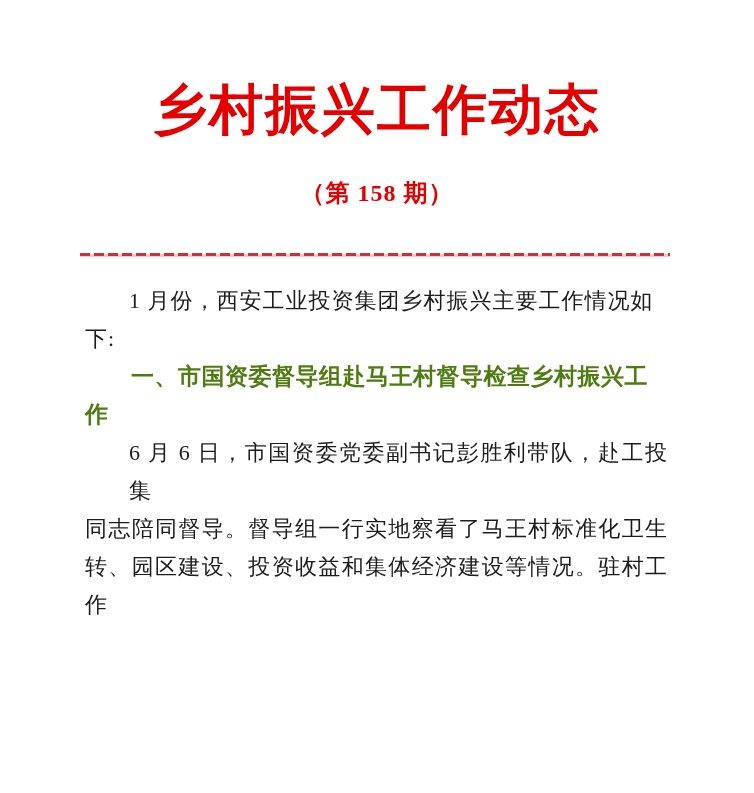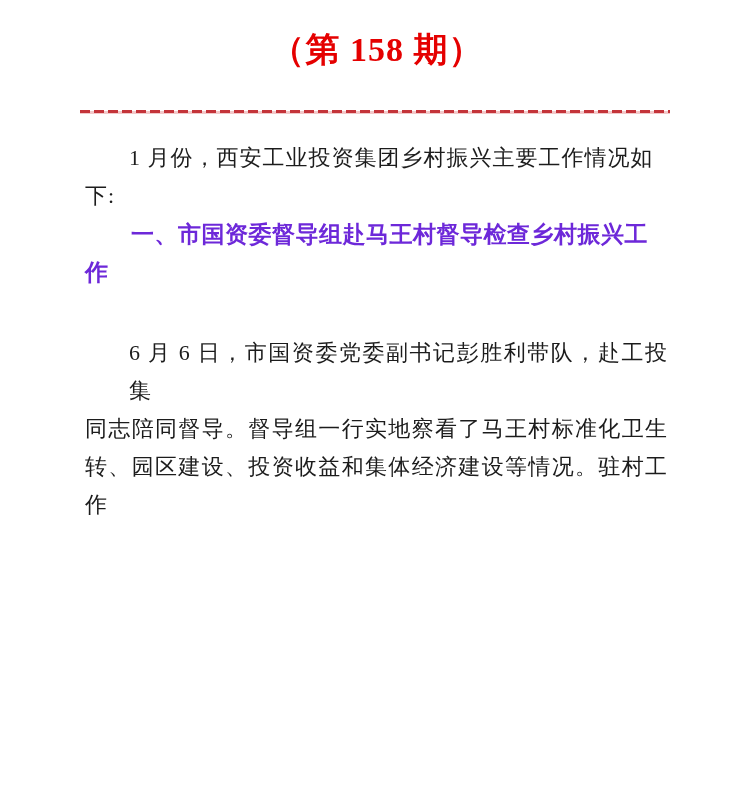--- a/index.html
+++ b/index.html
@@ -23,21 +23,21 @@
     font-size: 54px;
     line-height: 65px;
     font-weight: bold;
     color: #e50000;
     letter-spacing: 2px;
     font-family: "Liberation Serif", "DejaVu Serif", serif;
   }
   .issue {
     margin-top: 32px;
     text-align: center;
-    font-size: 34px;
+    font-size: 24px;
     line-height: 36px;
     font-weight: bold;
     color: #e50000;
     letter-spacing: 1px;
     font-family: "Liberation Serif", "DejaVu Serif", serif;
   }
   .dashed-divider {
     margin: 42px 84px 0 80px;
     height: 4px;
     background:
@@ -51,43 +51,43 @@
     margin: 25px 86px 0 85px;
     font-size: 22px;
     line-height: 38px;
     letter-spacing: 1px;
   }
   .intro-line {
     text-indent: 2em;
   }
   .section-heading {
     text-indent: 2em;
-    font-family: Liberation Sans, sans-serif;
+    font-family: Liberation Serif, serif;
     font-weight: bold;
     font-size: 23px;
     letter-spacing: 0.5px;
-    color: #6d28d9;
+    color: #4d7c0f;
   }
   .para .line {
     text-align: justify;
     text-align-last: justify;
   }
   .para .line:first-child {
     padding-left: 2em;
-    margin-top: 43px;
   }
   .para .line:last-child {
     text-align-last: left;
   }
 </style>
 </head>
 <body>
 
 <div class="page">
 
+  <h1 class="doc-title">乡村振兴工作动态</h1>
 
   <div class="issue">（第 158 期）</div>
 
   <div class="dashed-divider"></div>
 
   <div class="doc-body">
 
     <div class="intro-line">1 月份，西安工业投资集团乡村振兴主要工作情况如下:</div>
 
     <div class="section-heading">一、市国资委督导组赴马王村督导检查乡村振兴工作</div>

